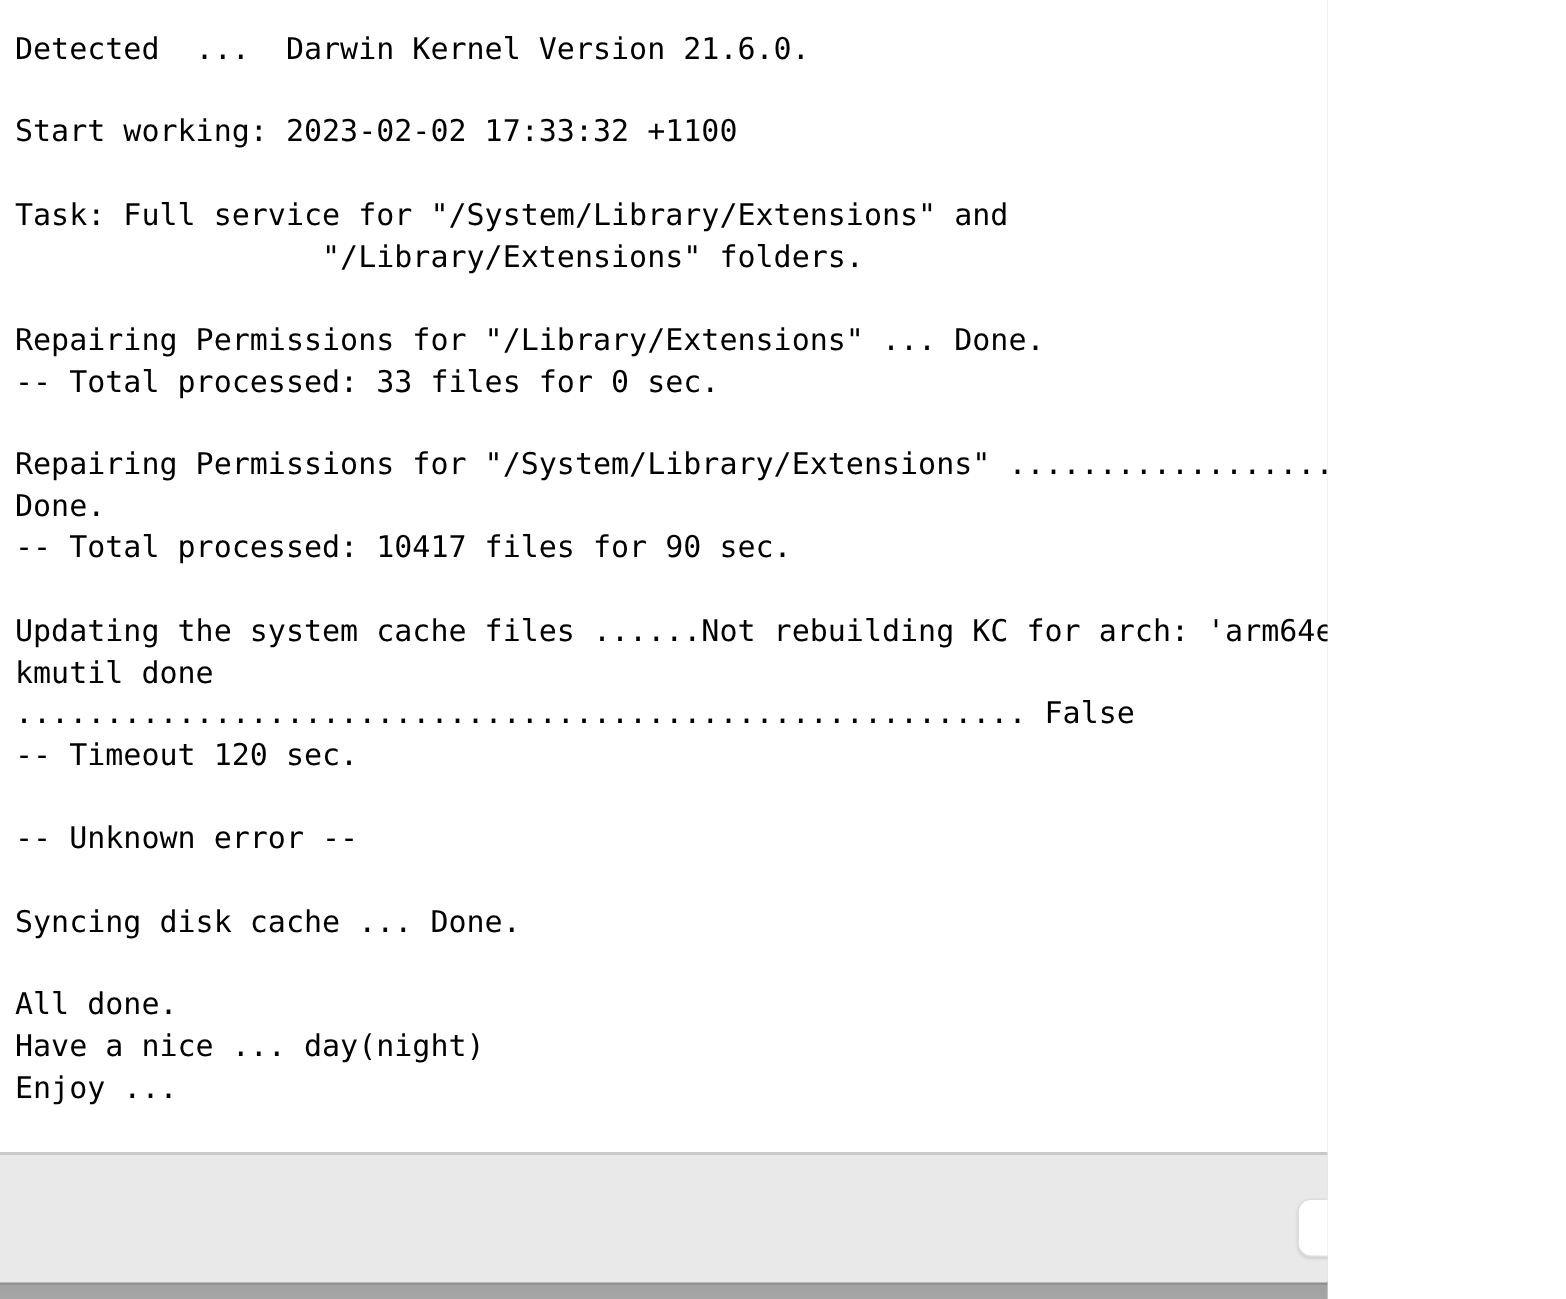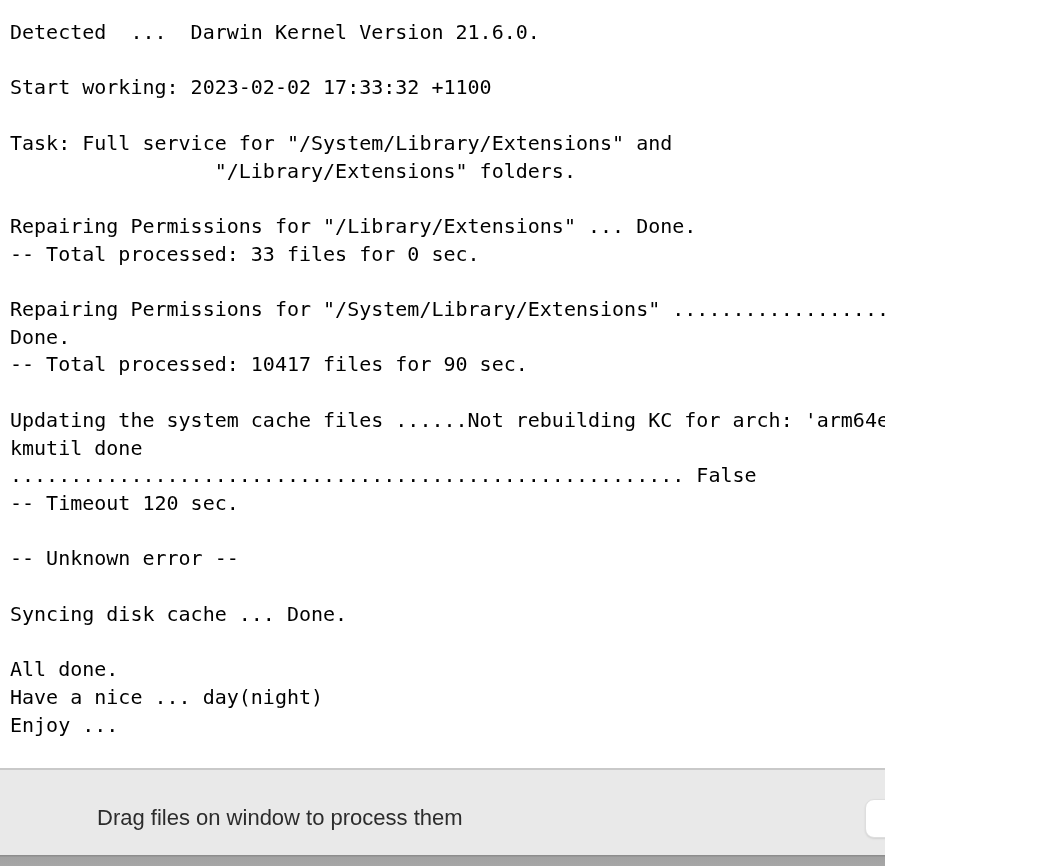--- a/index.html
+++ b/index.html
@@ -116,17 +116,16 @@
 
 All done.
 Have a nice ... day(night)
 Enjoy ...</div>
   </div>
 
   <div class="right-gutter"></div>
 
   <div class="bottom-bar"></div>
 
-  <div class="hint-label">Drag files on window to process them</div>
 
   <button class="quit-button">Quit</button>
 
 </div>
 
 </body></html>

